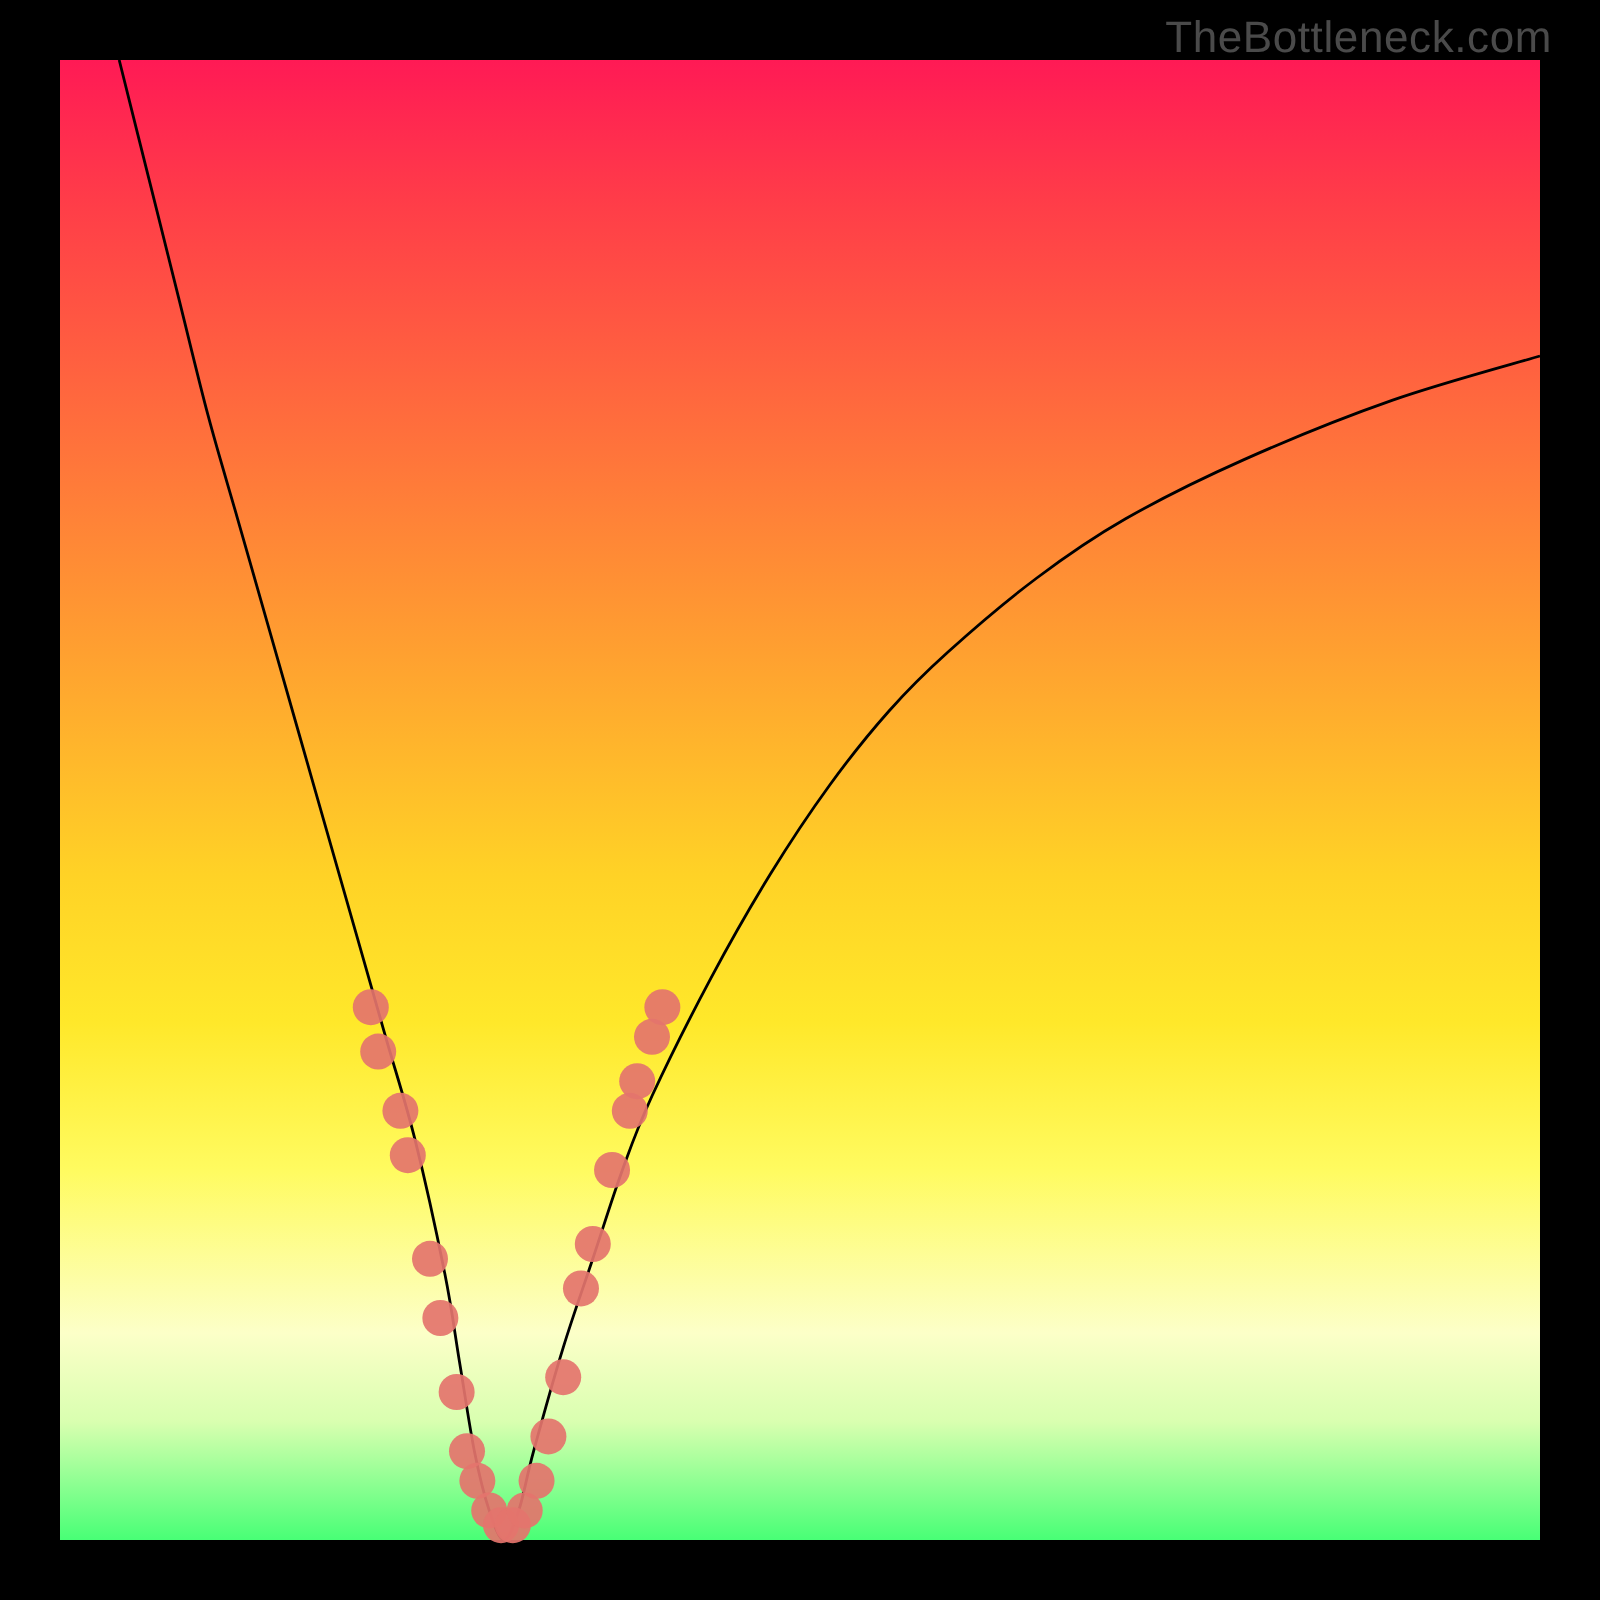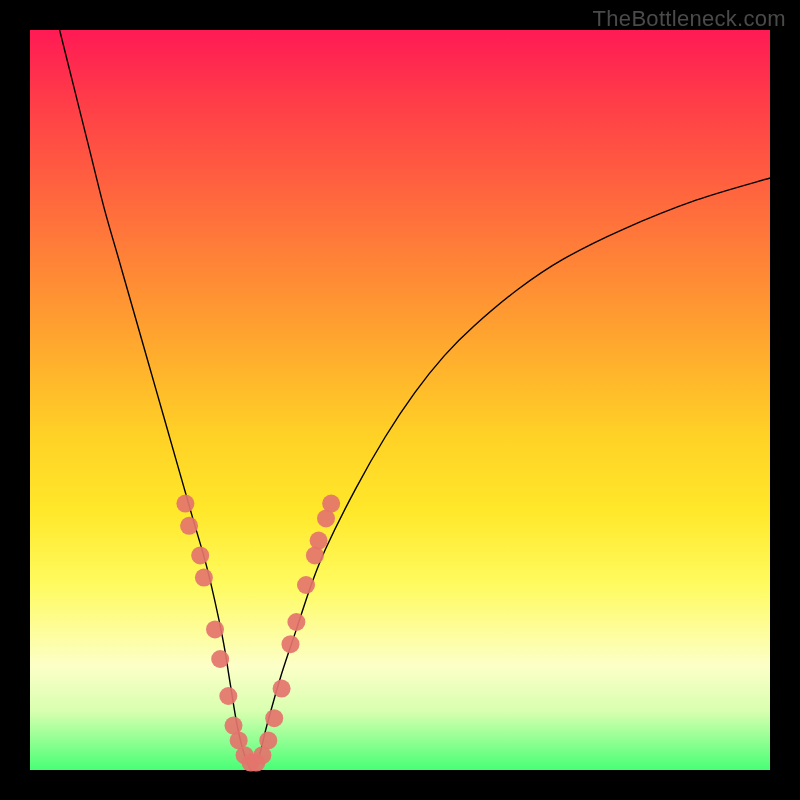--- a/index.html
+++ b/index.html
@@ -27,21 +27,21 @@
       #ffe82a 65%,
       #fffb60 75%,
       #fcffc8 86%,
       #d9ffb0 92%,
       #48ff76 100%
     );
   }
   .watermark {
     position: absolute;
     top: 6px;
-    right: 14px;
+    right: 24px;
     font-size: 22px;
     color: #4a4a4a;
     letter-spacing: 0.3px;
     font-weight: 500;
     user-select: none;
   }
   svg.plot {
     position: absolute;
     left: 0;
     top: 0;

